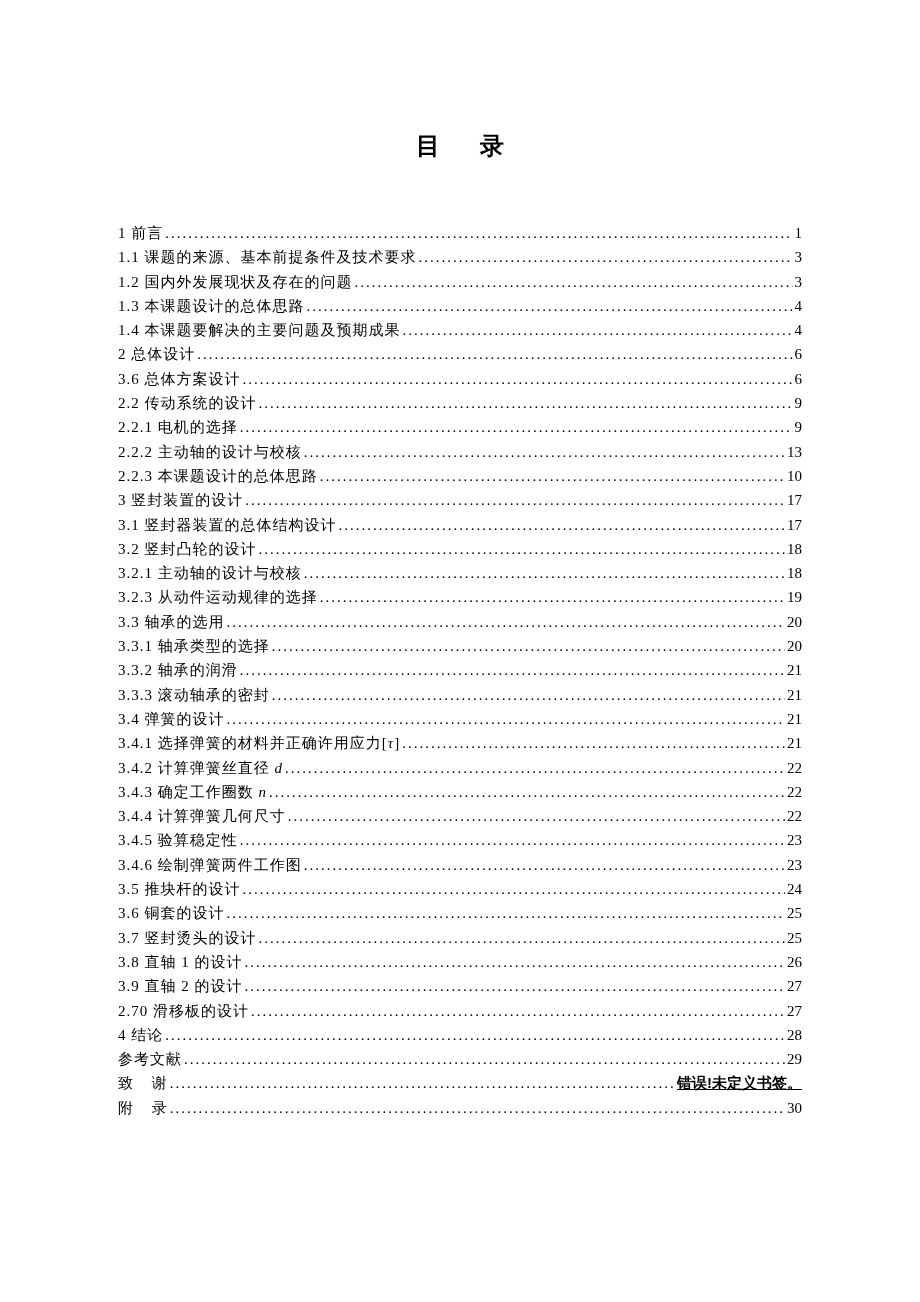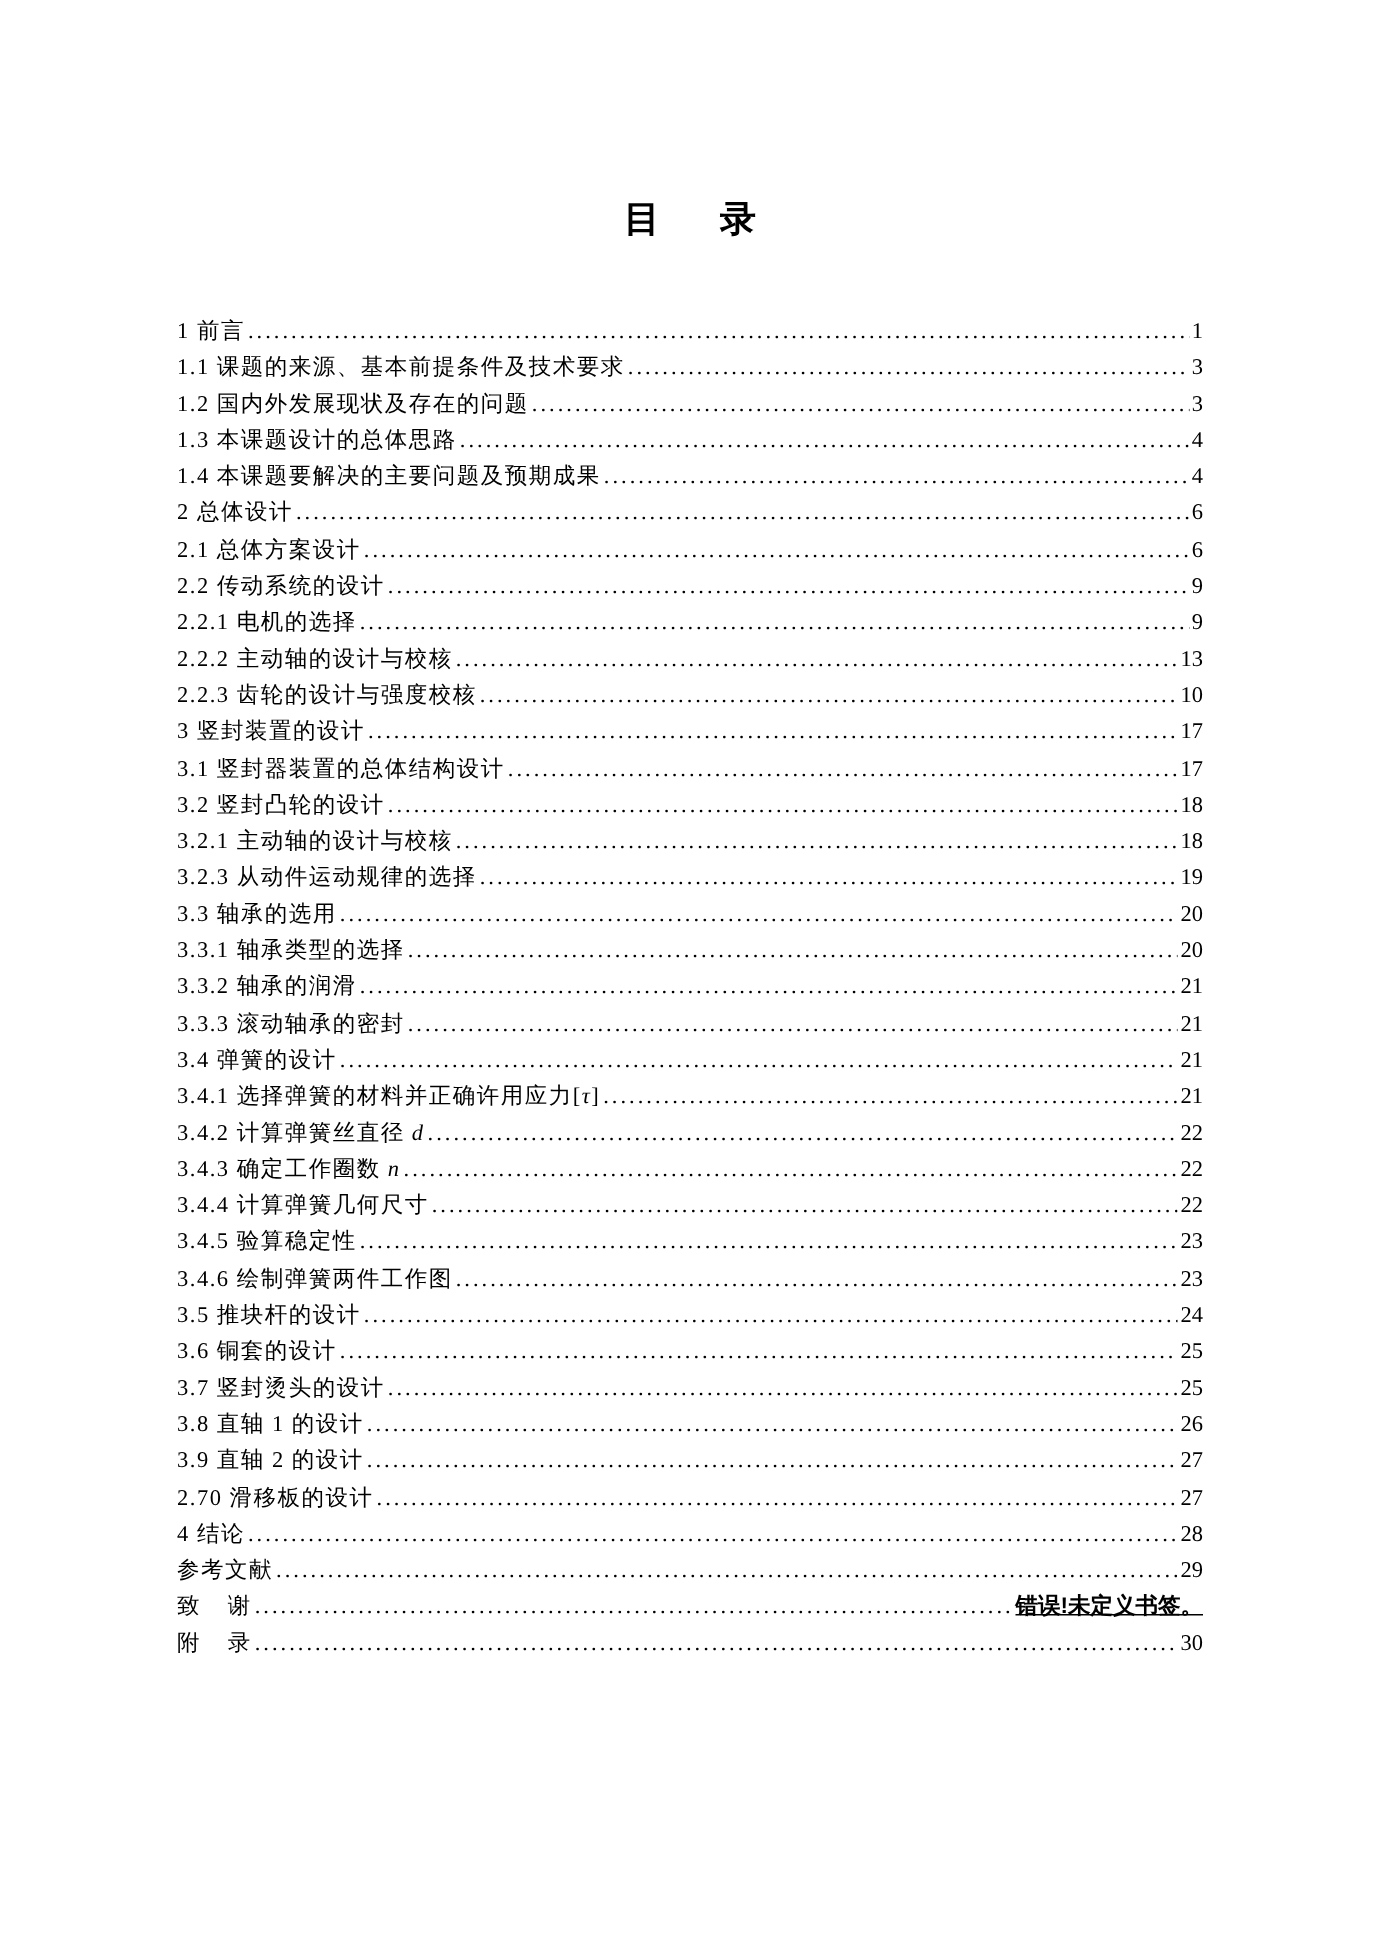--- a/index.html
+++ b/index.html
@@ -11,21 +11,21 @@
       width: 920px;
       height: 1302px;
       background: #ffffff;
       font-family: "SimSun", "宋体", serif;
       padding: 130px 118px 0 118px;
     }
     .title {
       text-align: center;
       font-size: 24px;
       font-weight: bold;
-      margin-bottom: 47px;
+      margin-bottom: 59px;
       letter-spacing: 40px;
       padding-left: 40px;
     }
     .toc {
       font-size: 15px;
       line-height: 1.62;
     }
     .toc-row {
       display: flex;
       align-items: baseline;
@@ -91,41 +91,41 @@
       <span class="toc-label">1.4 本课题要解决的主要问题及预期成果</span>
       <span class="toc-dots"></span>
       <span class="toc-page">4</span>
     </div>
     <div class="toc-row">
       <span class="toc-label">2 总体设计</span>
       <span class="toc-dots"></span>
       <span class="toc-page">6</span>
     </div>
     <div class="toc-row">
-      <span class="toc-label">2.1 总体方案设计</span>
+      <span class="toc-label">3.6 总体方案设计</span>
       <span class="toc-dots"></span>
       <span class="toc-page">6</span>
     </div>
     <div class="toc-row">
       <span class="toc-label">2.2 传动系统的设计</span>
       <span class="toc-dots"></span>
       <span class="toc-page">9</span>
     </div>
     <div class="toc-row">
       <span class="toc-label">2.2.1 电机的选择</span>
       <span class="toc-dots"></span>
       <span class="toc-page">9</span>
     </div>
     <div class="toc-row">
       <span class="toc-label">2.2.2 主动轴的设计与校核</span>
       <span class="toc-dots"></span>
       <span class="toc-page">13</span>
     </div>
     <div class="toc-row">
-      <span class="toc-label">2.2.3 齿轮的设计与强度校核</span>
+      <span class="toc-label">2.2.3 本课题设计的总体思路</span>
       <span class="toc-dots"></span>
       <span class="toc-page">10</span>
     </div>
     <div class="toc-row">
       <span class="toc-label">3 竖封装置的设计</span>
       <span class="toc-dots"></span>
       <span class="toc-page">17</span>
     </div>
     <div class="toc-row">
       <span class="toc-label">3.1 竖封器装置的总体结构设计</span>

